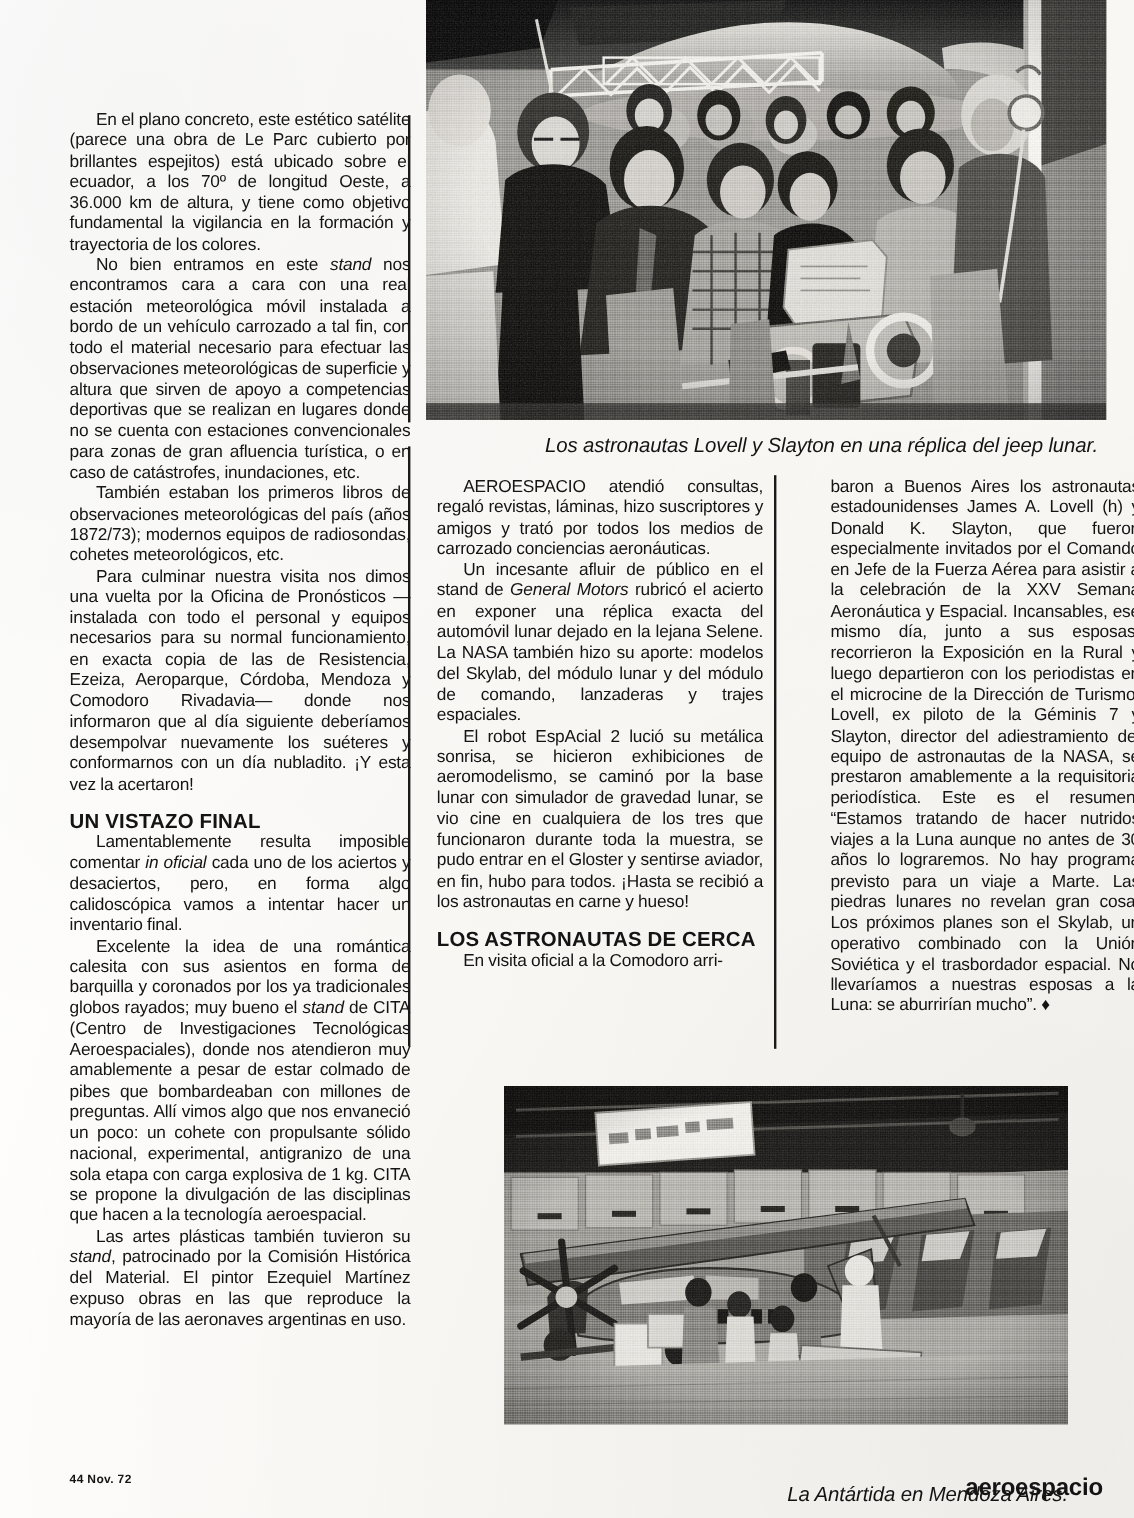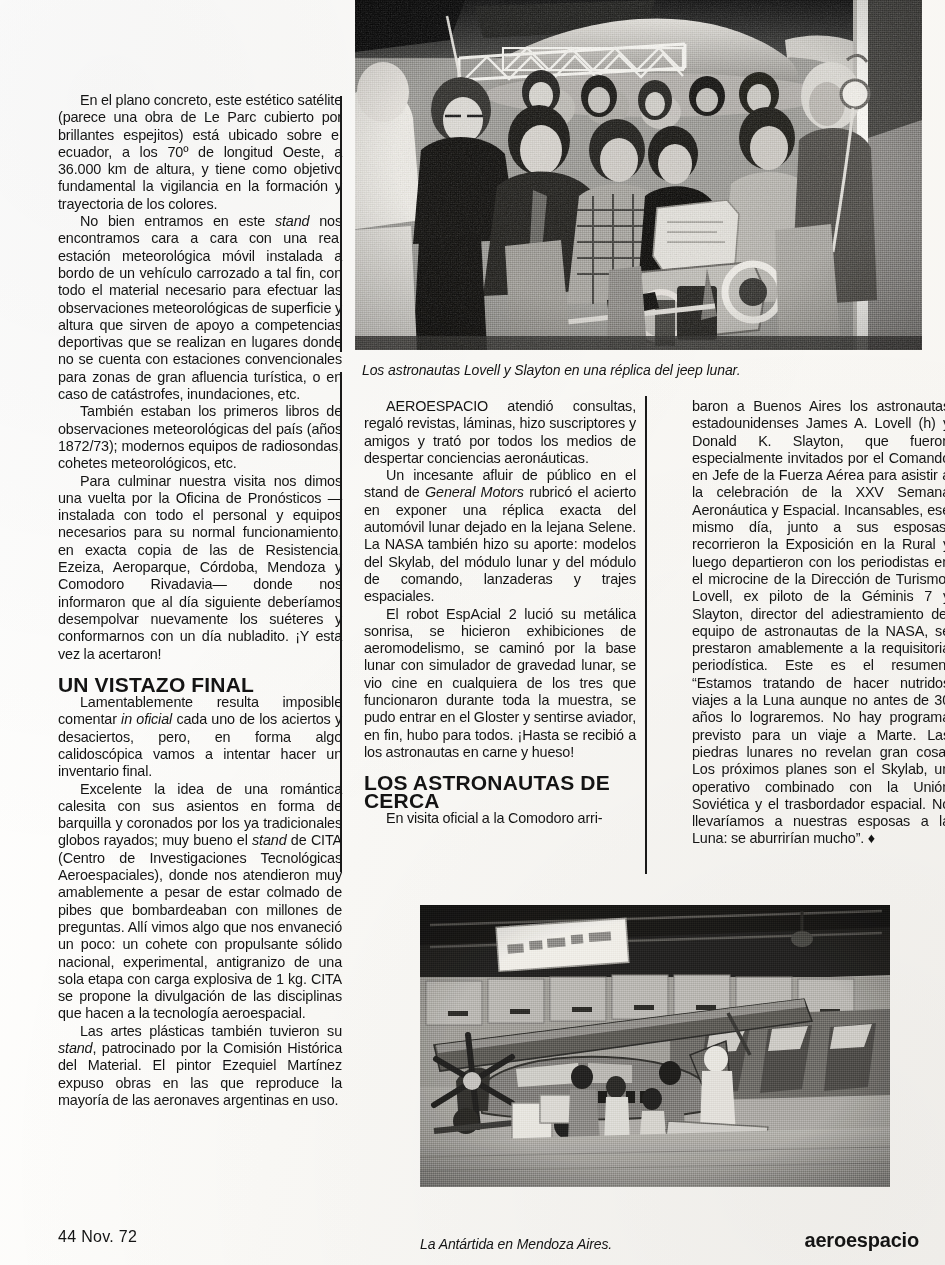--- a/index.html
+++ b/index.html
@@ -32,21 +32,21 @@
     text-justify:inter-word;
     -webkit-hyphens:none;hyphens:none;
     word-spacing:-0.2px;
     letter-spacing:-0.15px;
   }
   .col p{margin:0;text-indent:22px;}
   .col p.cont{text-indent:22px;}
   .col i{font-style:italic;}
   .subhead{
     font-weight:bold;
-    font-size:21px;
+    font-size:17px;
     letter-spacing:0.2px;
     text-indent:0 !important;
     margin:13px 0 1px 0 !important;
     text-align:left;
   }
 
   #col1{left:58px;top:92px;width:284px;}
   #col2{left:364px;top:398px;width:272px;}
   #col3{left:692px;top:398px;width:258px;}
 
@@ -72,32 +72,32 @@
     mix-blend-mode:overlay;opacity:0.85;
   }
 
   #photo-top{left:355px;top:0px;width:567px;height:350px;}
   #photo-bottom{left:420px;top:905px;width:470px;height:282px;}
 
   
   .caption{
     position:absolute;
     font-style:italic;
-    font-size:14px;
-    text-align:left;
+    font-size:17px;
+    text-align:right;
     z-index:3;
     letter-spacing:-0.1px;
   }
   #caption-top{left:362px;top:362px;width:553px;}
   #caption-bottom{left:420px;top:1236px;width:470px;}
 
   
   #folio{
     position:absolute;left:58px;top:1228px;
-    font-weight:normal;font-size:16px;letter-spacing:0.3px;z-index:3;
+    font-weight:bold;font-size:10px;letter-spacing:0.3px;z-index:3;
   }
   #masthead{
     position:absolute;right:26px;top:1229px;
     font-weight:bold;font-size:20px;letter-spacing:-0.2px;z-index:3;
   }
 </style>
 </head>
 <body>
 
 <div id="scan-grain"></div>
@@ -288,21 +288,21 @@
   </p>
   <p>
     Las artes plásticas también tuvieron su <i>stand</i>,
     patrocinado por la Comisión Histórica del Material. El pintor Ezequiel Martínez expuso obras
     en las que reproduce la mayoría de las aeronaves argentinas en uso.
   </p>
 </div>
 
 <div class="col" id="col2">
   <p>
-    <span>AEROESPACIO atendió consultas, regaló revistas, láminas, hizo suscriptores y amigos y trató por todos los medios de despertar conciencias aeronáuticas.</span>
+    <span>AEROESPACIO atendió consultas, regaló revistas, láminas, hizo suscriptores y amigos y trató por todos los medios de carrozado conciencias aeronáuticas.</span>
   </p>
   <p>
     Un incesante afluir de público en el stand de <i>General Motors</i>
     rubricó el acierto en exponer una réplica exacta del automóvil lunar dejado en la lejana
     Selene. La NASA también hizo su aporte: modelos del Skylab, del módulo lunar y del módulo de
     comando, lanzaderas y trajes espaciales.
   </p>
   <p>
     <span>El robot EspAcial 2 lució su metálica sonrisa, se hicieron exhibiciones de aeromodelismo, se caminó por la base lunar con simulador de gravedad lunar, se vio cine en cualquiera de los tres que funcionaron durante toda la muestra, se pudo entrar en el Gloster y sentirse aviador, en fin, hubo para todos. ¡Hasta se recibió a los astronautas en carne y hueso!</span>
   </p>

